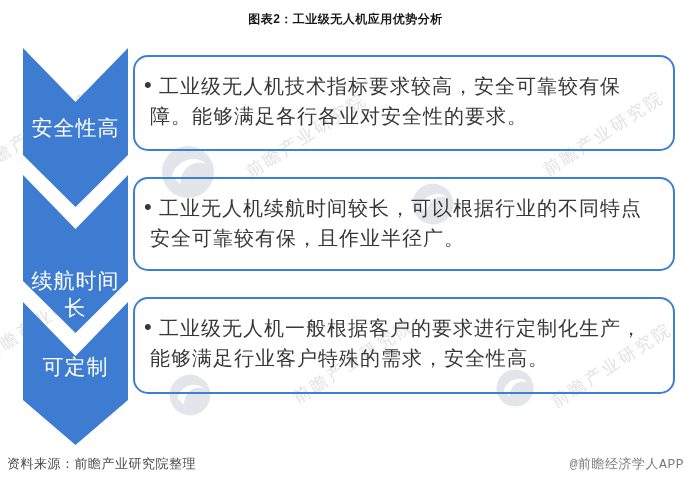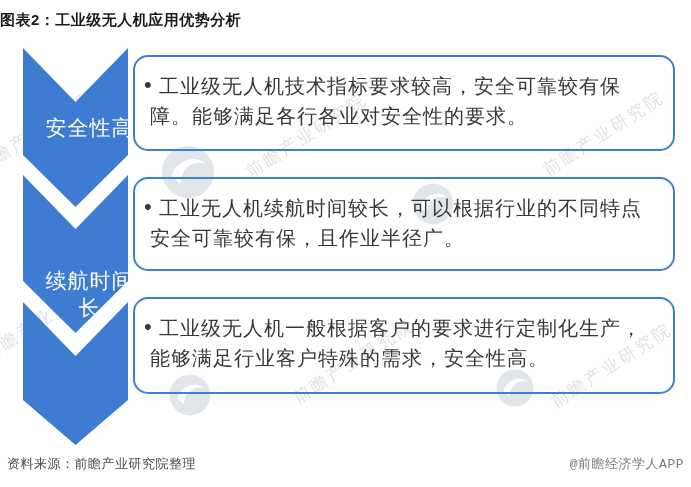--- a/index.html
+++ b/index.html
@@ -9,28 +9,28 @@
   
   .wm-layer{position:absolute;inset:0;z-index:0;}
   .wm{position:absolute;white-space:nowrap;font-size:17px;letter-spacing:3px;
       color:var(--watermark_gray,#c2c2c2);opacity:.48;
       transform:rotate(-33deg);transform-origin:left center;}
   .wm-logo{position:absolute;opacity:.5;}
 
   
   .content{position:absolute;inset:0;z-index:1;}
 
-  .title{position:absolute;top:11px;left:0;width:100%;text-align:left;
-         font-size:15px;font-weight:bold;letter-spacing:.5px;
+  .title{position:absolute;top:11px;left:0;width:100%;text-align:center;
+         font-size:12px;font-weight:bold;letter-spacing:.5px;
          color:var(--title_text,#1a1a1a);}
 
   #chevron-svg{position:absolute;left:0;top:0;}
   .chev{fill:var(--chevron_blue,#3E7CD2);}
 
-  .chev-label{position:absolute;left:37px;width:105px;text-align:center;
+  .chev-label{position:absolute;left:23px;width:105px;text-align:center;
               color:#fff;font-size:21px;line-height:27px;letter-spacing:1px;}
   .chev-label.r1{top:114px;}
   .chev-label.r2{top:219px;margin-top:48px;}
   .chev-label.r3{top:353px;}
 
   .box{position:absolute;left:133px;width:542px;box-sizing:border-box;
        border:2px solid var(--box_border_blue,#3E7FD6);border-radius:15px;
        background:transparent;}
   .box.b1{top:55px;height:96px;}
   .box.b2{top:177px;height:94px;}
@@ -89,20 +89,24 @@
     </svg>
 
     <div class="chev-label r1">
       <div>安全性高</div>
       <div></div>
     </div>
     <div class="chev-label r2">
       <div>续航时间</div>
       <div>长</div>
     </div>
+    <div class="chev-label r3">
+      <div>可定制</div>
+      <div></div>
+    </div>
 
     <div class="box b1">
       <span class="bullet">•</span>
       <div class="lines">
         <div class="l1">工业级无人机技术指标要求较高，安全可靠较有保</div>
         <div class="l2">障。能够满足各行各业对安全性的要求。</div>
       </div>
     </div>
     <div class="box b2">
       <span class="bullet">•</span>

